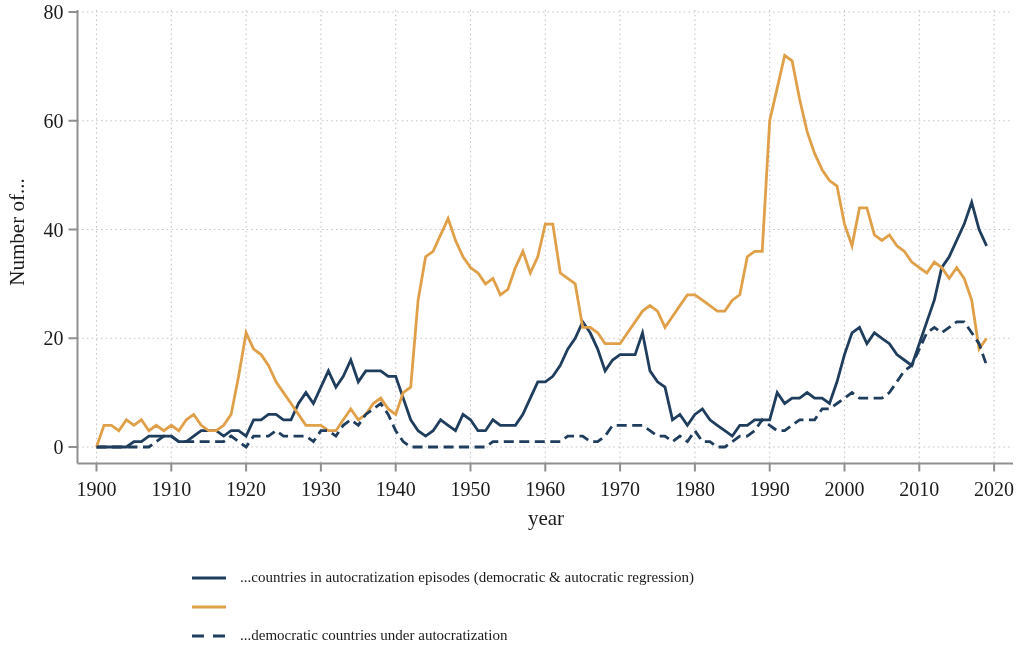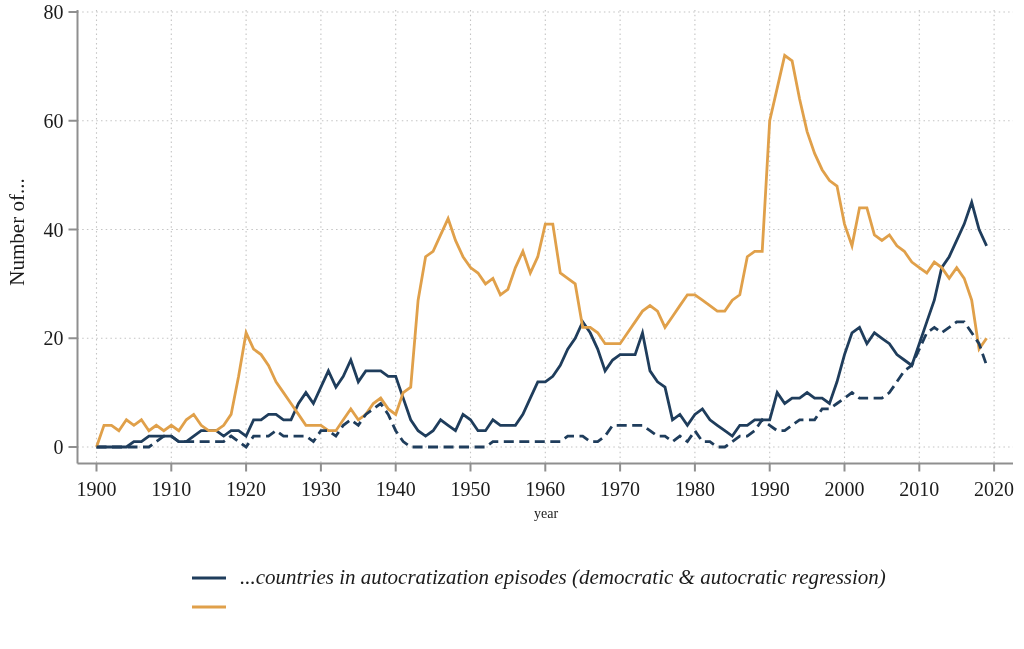--- a/index.html
+++ b/index.html
@@ -4,25 +4,25 @@
 <style>
   html,body{margin:0;padding:0;background:#ffffff;}
   .page{position:relative;width:1024px;height:649px;background:#ffffff;overflow:hidden;
         font-family:"Liberation Serif","DejaVu Serif",serif;color:#1b1b1b;}
   #plot{position:absolute;left:0;top:0;}
   #plot text{font-family:"Liberation Serif","DejaVu Serif",serif;fill:#1b1b1b;}
   .tick-label{font-size:20px;}
   .y-axis-title{position:absolute;left:17px;top:232px;transform:translate(-50%,-50%) rotate(-90deg);
         font-size:21px;white-space:nowrap;}
   .x-axis-title{position:absolute;left:546px;top:506px;transform:translateX(-50%);
-        font-size:14px;}
+        font-size:21px;}
   .legend{position:absolute;left:191px;top:563px;}
   .legend-row{display:flex;align-items:center;height:29px;}
   .legend-row svg{flex:0 0 auto;margin-right:13px;}
-  .legend-label{font-size:21px;white-space:nowrap;font-style:italic;}
+  .legend-label{font-size:15px;white-space:nowrap;}
 </style>
 </head>
 <body>
 
 <div class="page">
   <svg id="plot" width="1024" height="649" viewBox="0 0 1024 649">
       <line x1="77.5" x2="1013" y1="447" y2="447" stroke="#c4c4c4" stroke-width="1.1" stroke-dasharray="1.5 3.2"></line>
       <line x1="77.5" x2="1013" y1="338.25" y2="338.25" stroke="#c4c4c4" stroke-width="1.1" stroke-dasharray="1.5 3.2"></line>
       <line x1="77.5" x2="1013" y1="229.5" y2="229.5" stroke="#c4c4c4" stroke-width="1.1" stroke-dasharray="1.5 3.2"></line>
       <line x1="77.5" x2="1013" y1="120.75" y2="120.75" stroke="#c4c4c4" stroke-width="1.1" stroke-dasharray="1.5 3.2"></line>
@@ -92,14 +92,20 @@
       <svg width="36" height="14">
         <line class="swatch-line" x1="1" y1="7" x2="35" y2="7" stroke="#1f3d5c" stroke-width="2.8"></line>
       </svg>
       <span class="legend-label">...countries in autocratization episodes (democratic &amp; autocratic regression)</span>
     </div>
     <div class="legend-row">
       <svg width="36" height="14">
         <line class="swatch-line" x1="1" y1="7" x2="35" y2="7" stroke="#e0a04a" stroke-width="2.8"></line>
       </svg>
     </div>
+    <div class="legend-row">
+      <svg width="36" height="14">
+        <line class="swatch-line dashed" x1="1" y1="7" x2="35" y2="7" stroke="#1f3d5c" stroke-width="2.8" stroke-dasharray="12 9"></line>
+      </svg>
+      <span class="legend-label">...democratic countries under autocratization</span>
+    </div>
   </div>
 </div>
 
 </body></html>

